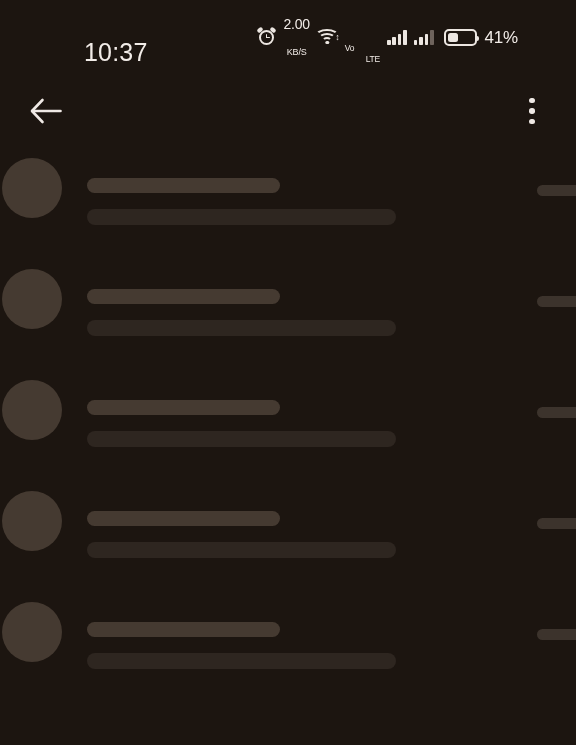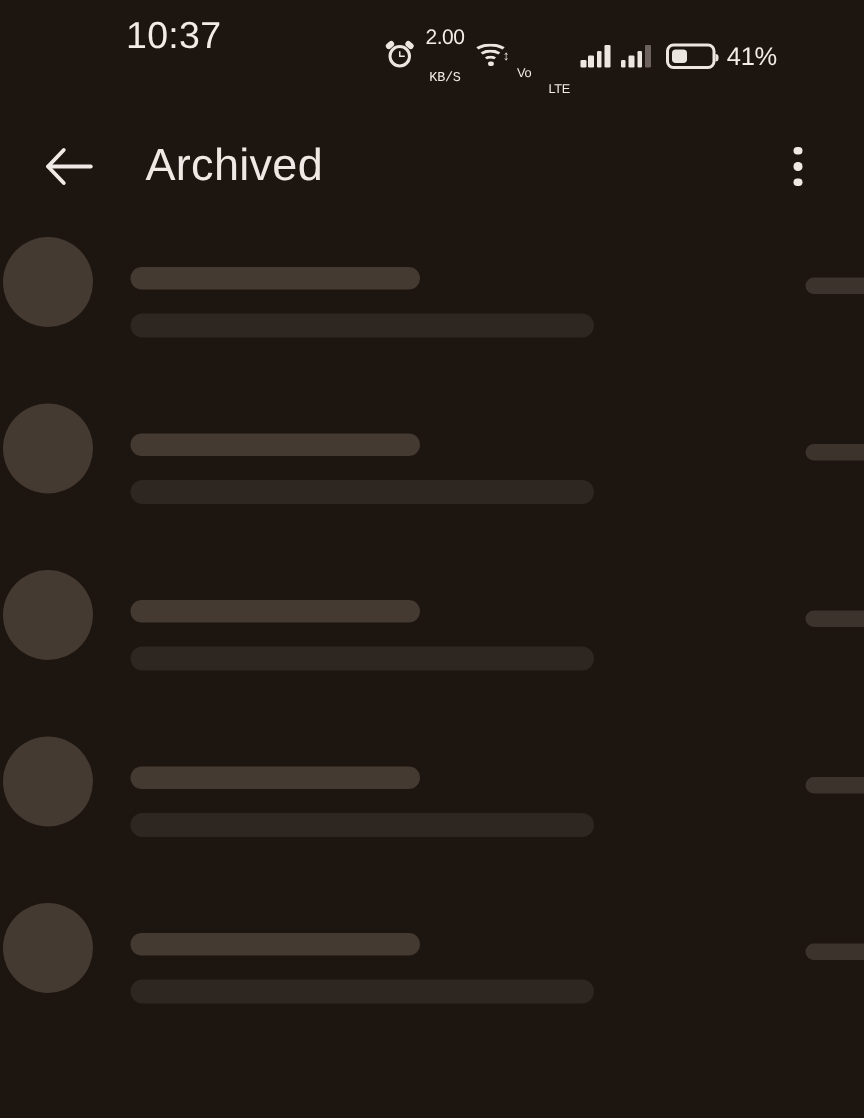--- a/index.html
+++ b/index.html
@@ -24,21 +24,21 @@
     width: 576px;
     height: 70px;
     display: flex;
     align-items: center;
     box-sizing: border-box;
     padding: 0 60px 0 0;
   }
   .status-clock {
     position: absolute;
     left: 84px;
-    top: 12px;
+    top: 40px;
     font-size: 25px;
     color: #f2ece8;
     letter-spacing: 0.2px;
     line-height: 1;
   }
   .status-right {
     position: absolute;
     right: 58px;
     top: 23px;
     display: flex;
@@ -103,21 +103,20 @@
     color: #f2ece8;
     letter-spacing: -0.3px;
     line-height: 13px;
   }
   .netspeed .unit {
     font-size: 9px;
     color: #f2ece8;
     letter-spacing: -0.2px;
     line-height: 10px;
     margin-top: 16px;
-    font-family: Liberation Mono, monospace;
   }
 
   
   .wifi-icon {
     position: relative;
     width: 21px;
     height: 20px;
     flex: 0 0 auto;
   }
   .wifi-icon .arc {
@@ -381,21 +380,20 @@
 
 <div class="app-bar">
 
   <div class="back-btn">
     <svg width="34" height="28" viewBox="0 0 34 28">
       <path d="M13.5 3 L3 14 L13.5 25" fill="none" stroke="#efe9e5" stroke-width="2.6" stroke-linecap="round" stroke-linejoin="round"></path>
       <path d="M3.2 14 H31.5" fill="none" stroke="#efe9e5" stroke-width="2.6" stroke-linecap="round"></path>
     </svg>
   </div>
 
-  <div class="app-title">Archived</div>
 
   <div class="overflow-btn">
     <span></span>
     <span></span>
     <span></span>
   </div>
 
 </div>
 
 <div class="list" id="skeleton-list">

